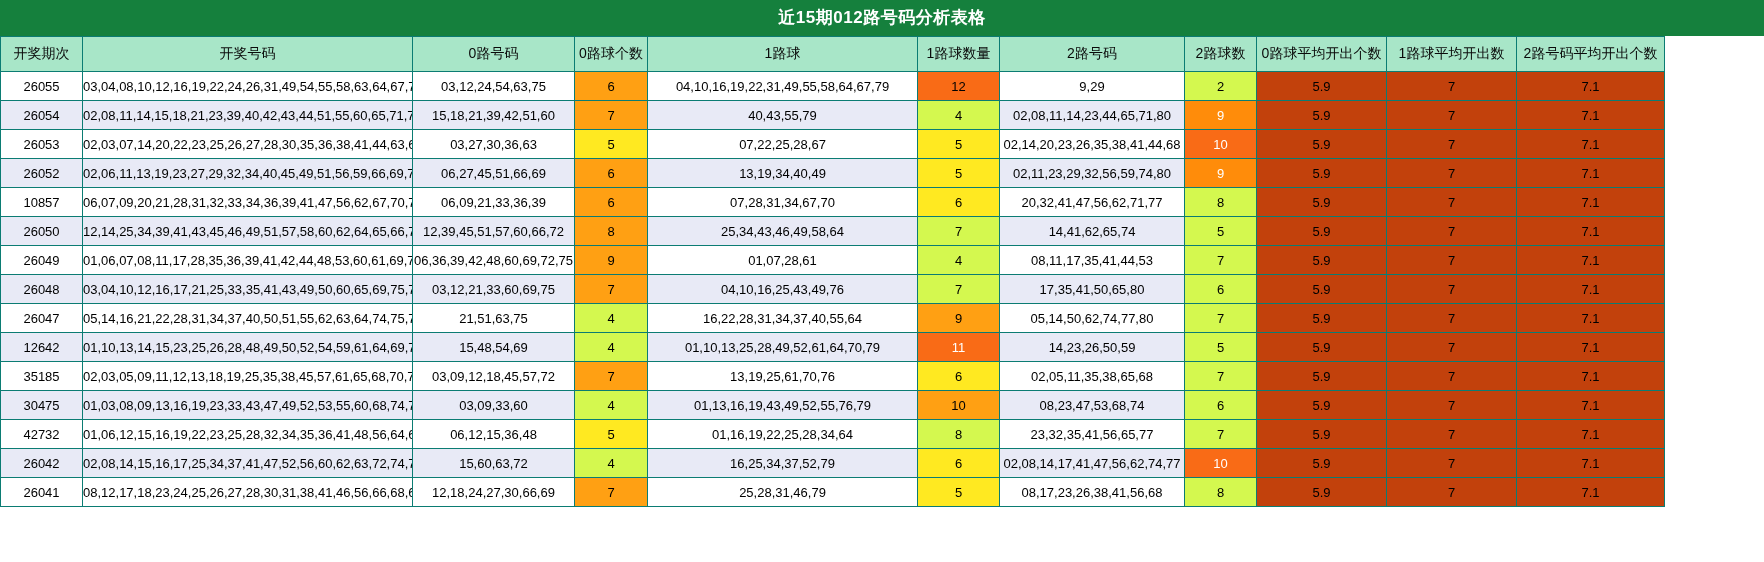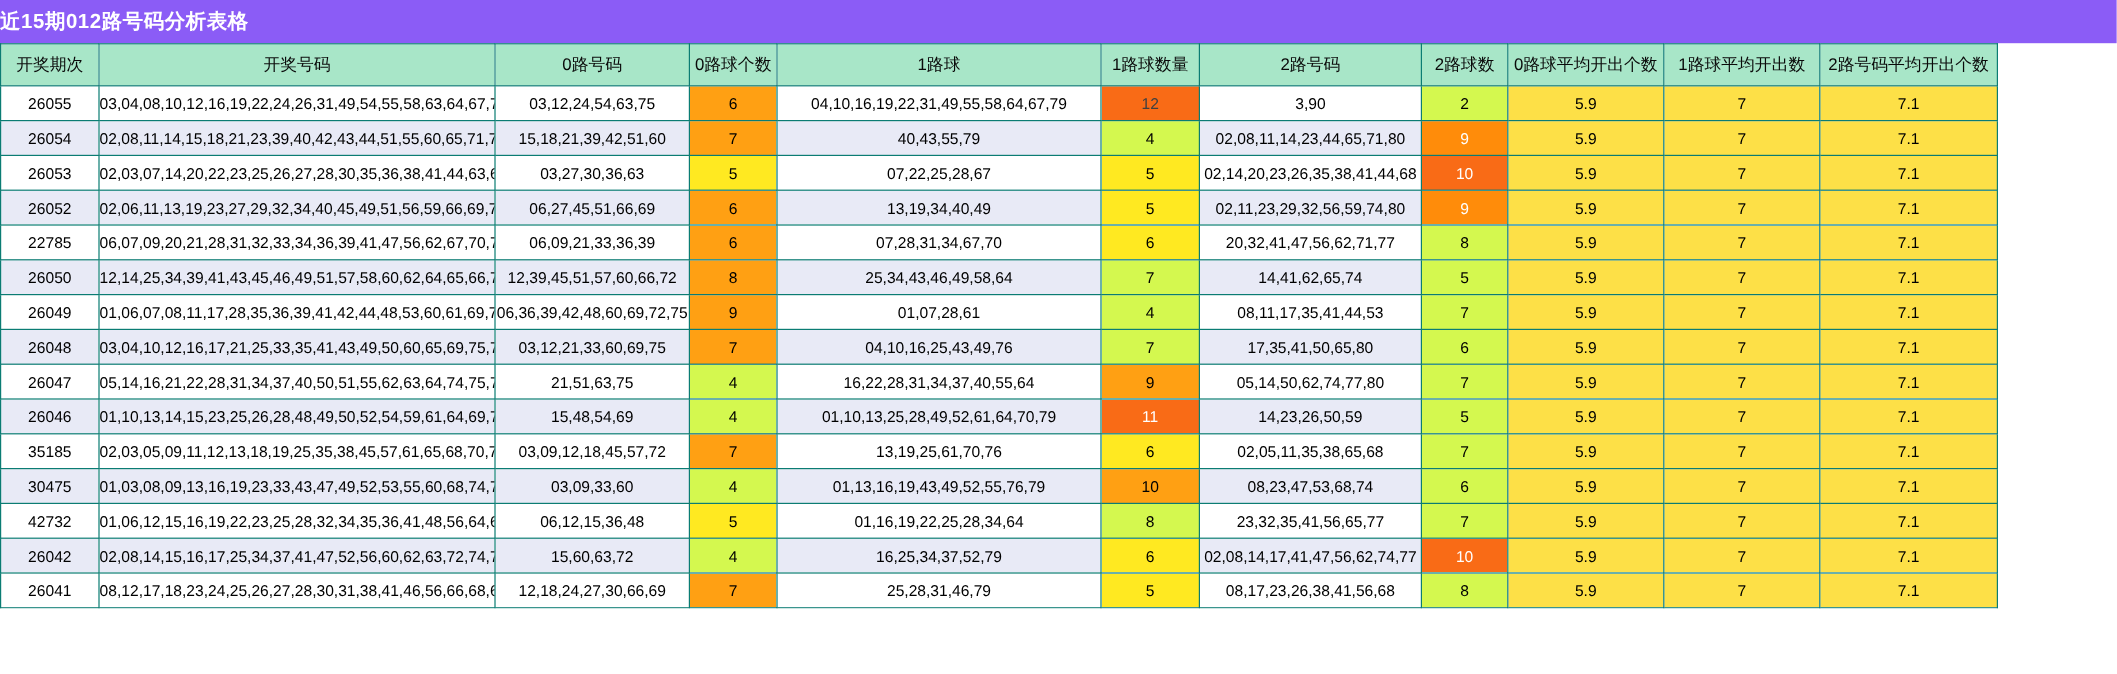--- a/index.html
+++ b/index.html
@@ -8,25 +8,25 @@
     background: #ffffff;
   }
   body {
     font-family: "Liberation Sans", sans-serif;
     width: 1764px;
   }
   .wrap {
     width: 1764px;
   }
   .title-bar {
-    background: #8b5cf6;
+    background: #15803d;
     color: #ffffff;
     font-size: 17px;
     font-weight: bold;
-    text-align: left;
+    text-align: center;
     padding: 6px 0 7px 0;
     letter-spacing: 0.5px;
   }
   table.grid {
     border-collapse: collapse;
     width: 1420px;
     table-layout: fixed;
   }
   table.grid th, table.grid td {
     border: 1px solid #0b7c73;
@@ -54,21 +54,21 @@
   col.c5 { width: 82px; }
   col.c6 { width: 185px; }
   col.c7 { width: 72px; }
   col.c8 { width: 130px; }
   col.c9 { width: 130px; }
   col.c10 { width: 148px; }
 
   .num-cell { font-size: 12.5px; }
   .row-odd .bgw { background: #ffffff; }
   .row-even .bgw { background: #e8eaf6; }
-  .c-avg { background: #fde047; }
+  .c-avg { background: #c2410c; }
 </style>
 </head>
 <body>
 
 <div class="wrap">
   <div class="title-bar">近15期012路号码分析表格</div>
 
   <table class="grid">
     <colgroup>
       <col class="c0">
@@ -98,22 +98,22 @@
         <th>2路号码平均开出个数</th>
       </tr>
     </thead>
     <tbody id="tbody">
         <tr class="row-odd">
           <td class="bgw">26055</td>
           <td class="bgw num-cell">03,04,08,10,12,16,19,22,24,26,31,49,54,55,58,63,64,67,75,79</td>
           <td class="bgw num-cell">03,12,24,54,63,75</td>
           <td style="background: rgb(255, 160, 19); color: rgb(0, 0, 0);">6</td>
           <td class="bgw num-cell">04,10,16,19,22,31,49,55,58,64,67,79</td>
-          <td style="background: rgb(249, 107, 22); color: #404040;">12</td>
-          <td class="bgw num-cell">3,90</td>
+          <td style="background: rgb(249, 107, 22); color: #000000;">12</td>
+          <td class="bgw num-cell">9,29</td>
           <td style="background: rgb(212, 248, 79); color: rgb(0, 0, 0);">2</td>
           <td class="c-avg">5.9</td>
           <td class="c-avg">7</td>
           <td class="c-avg">7.1</td>
         </tr>
         <tr class="row-even">
           <td class="bgw">26054</td>
           <td class="bgw num-cell">02,08,11,14,15,18,21,23,39,40,42,43,44,51,55,60,65,71,79,80</td>
           <td class="bgw num-cell">15,18,21,39,42,51,60</td>
           <td style="background: rgb(255, 160, 19); color: rgb(0, 0, 0);">7</td>
@@ -145,21 +145,21 @@
           <td style="background: rgb(255, 160, 19); color: rgb(0, 0, 0);">6</td>
           <td class="bgw num-cell">13,19,34,40,49</td>
           <td style="background: rgb(255, 233, 33); color: rgb(0, 0, 0);">5</td>
           <td class="bgw num-cell">02,11,23,29,32,56,59,74,80</td>
           <td style="background: rgb(255, 140, 10); color: rgb(255, 255, 255);">9</td>
           <td class="c-avg">5.9</td>
           <td class="c-avg">7</td>
           <td class="c-avg">7.1</td>
         </tr>
         <tr class="row-odd">
-          <td class="bgw">22785</td>
+          <td class="bgw">10857</td>
           <td class="bgw num-cell">06,07,09,20,21,28,31,32,33,34,36,39,41,47,56,62,67,70,71,77</td>
           <td class="bgw num-cell">06,09,21,33,36,39</td>
           <td style="background: rgb(255, 160, 19); color: rgb(0, 0, 0);">6</td>
           <td class="bgw num-cell">07,28,31,34,67,70</td>
           <td style="background: rgb(255, 233, 33); color: rgb(0, 0, 0);">6</td>
           <td class="bgw num-cell">20,32,41,47,56,62,71,77</td>
           <td style="background: rgb(212, 248, 79); color: rgb(0, 0, 0);">8</td>
           <td class="c-avg">5.9</td>
           <td class="c-avg">7</td>
           <td class="c-avg">7.1</td>
@@ -210,21 +210,21 @@
           <td style="background: rgb(212, 248, 79); color: rgb(0, 0, 0);">4</td>
           <td class="bgw num-cell">16,22,28,31,34,37,40,55,64</td>
           <td style="background: rgb(255, 160, 19); color: rgb(0, 0, 0);">9</td>
           <td class="bgw num-cell">05,14,50,62,74,77,80</td>
           <td style="background: rgb(212, 248, 79); color: rgb(0, 0, 0);">7</td>
           <td class="c-avg">5.9</td>
           <td class="c-avg">7</td>
           <td class="c-avg">7.1</td>
         </tr>
         <tr class="row-even">
-          <td class="bgw">26046</td>
+          <td class="bgw">12642</td>
           <td class="bgw num-cell">01,10,13,14,15,23,25,26,28,48,49,50,52,54,59,61,64,69,70,79</td>
           <td class="bgw num-cell">15,48,54,69</td>
           <td style="background: rgb(212, 248, 79); color: rgb(0, 0, 0);">4</td>
           <td class="bgw num-cell">01,10,13,25,28,49,52,61,64,70,79</td>
           <td style="background: rgb(249, 107, 22); color: rgb(255, 255, 255);">11</td>
           <td class="bgw num-cell">14,23,26,50,59</td>
           <td style="background: rgb(212, 248, 79); color: rgb(0, 0, 0);">5</td>
           <td class="c-avg">5.9</td>
           <td class="c-avg">7</td>
           <td class="c-avg">7.1</td>

